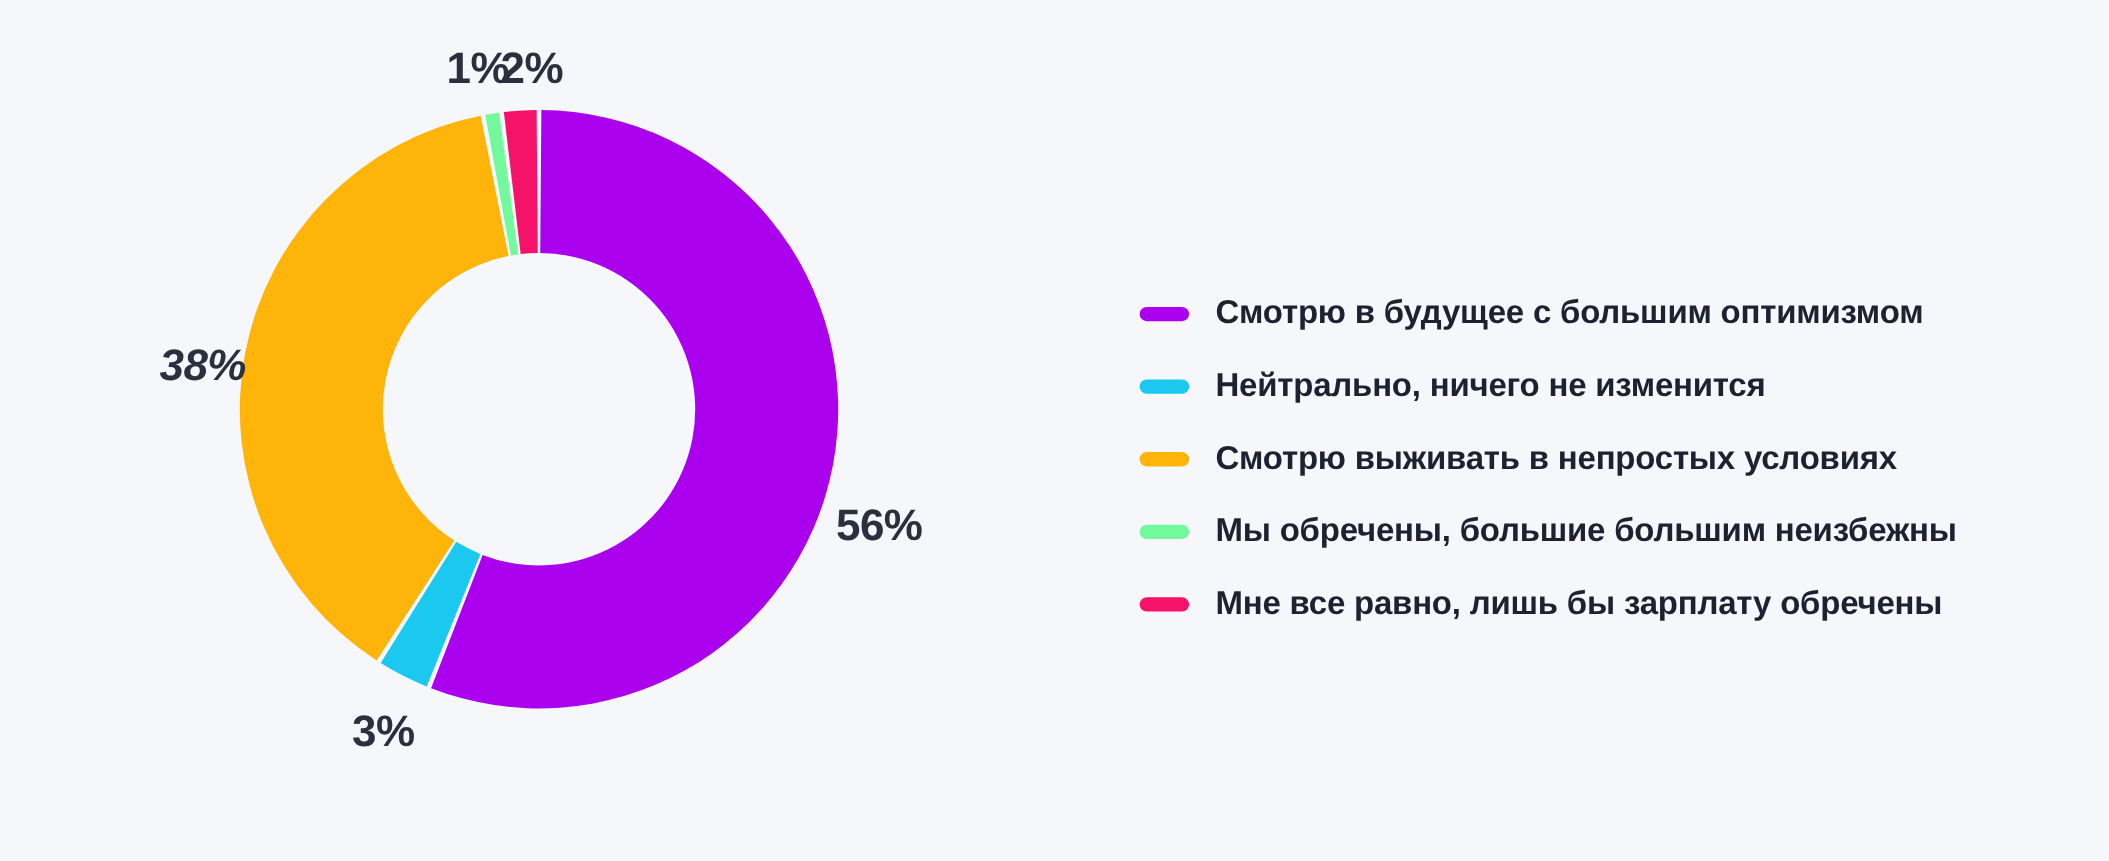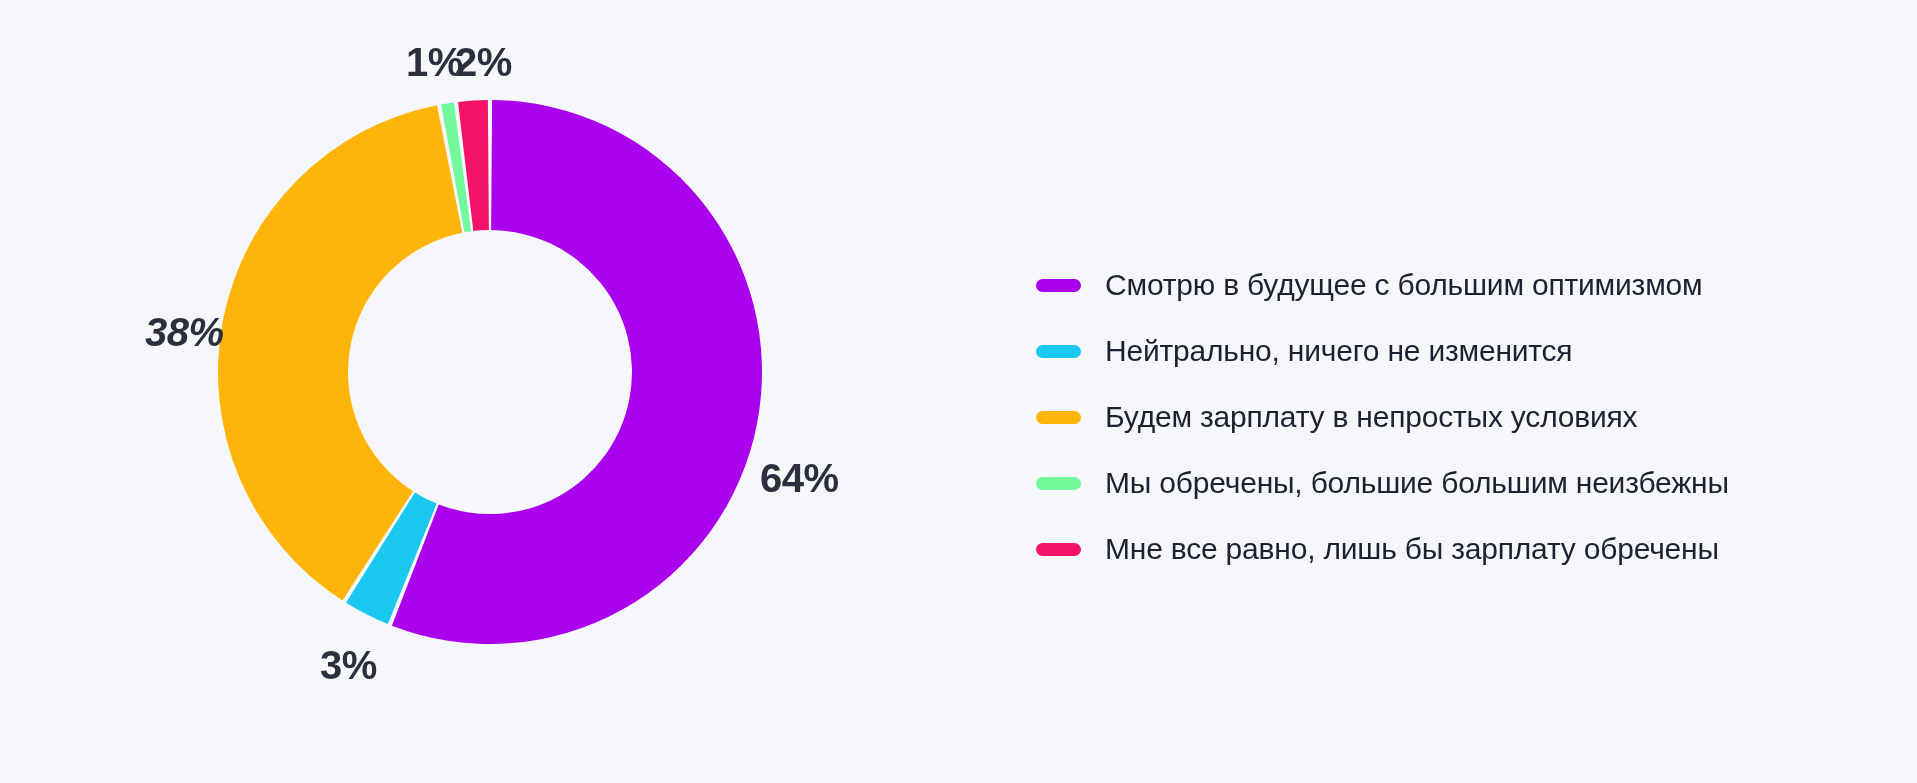--- a/index.html
+++ b/index.html
@@ -55,21 +55,21 @@
   }
   .legend-swatch {
     width: 45px;
     height: 13px;
     border-radius: 7px;
     flex: 0 0 auto;
   }
   .legend-text {
     margin-left: 24px;
     font-size: 30px;
-    font-weight: 400;
+    font-weight: 700;
     color: #1e2130;
     letter-spacing: -0.2px;
     white-space: nowrap;
     line-height: 1;
   }
 </style>
 </head>
 <body style="background: rgb(245, 247, 250);">
 
 <div id="chart-root">
@@ -78,39 +78,39 @@
     <svg class="donut-svg" width="980" height="783" viewBox="0 0 980 783">
       <g id="slices">
           <path d="M 492.1362610417295 100.00838912061721 A 272 272 0 1 1 391.8594551953613 625.6778142949215 L 438.76486263875483 504.4347412863193 A 142 142 0 1 0 491.115253926197 230.00437961443987 Z" fill="#aa00ee"></path>
           <path d="M 387.88696462672294 624.1049940141129 A 272 272 0 0 1 346.06331173501997 602.7947784749689 L 414.85658186166484 492.48845052737346 A 142 142 0 0 0 436.6909888860098 503.61363658089715 Z" fill="#1bc8f0"></path>
           <path d="M 342.4559020276316 600.5054466605122 A 272 272 0 0 1 436.9354324116135 105.22640373032124 L 462.29717427370997 232.72849018274124 A 142 142 0 0 0 412.9733017938371 491.2932846536497 Z" fill="#ffb40a"></path>
           <path d="M 441.13227638265175 104.42581292572623 A 272 272 0 0 1 453.790995920778 102.42086871645483 L 471.0967699292297 231.26383587403157 A 142 142 0 0 0 464.4881736997667 232.3105346891659 Z" fill="#72f99b"></path>
           <path d="M 458.0298278914684 101.88537970826002 A 272 272 0 0 1 487.86373895827086 100.00838912061715 L 488.88474607380317 230.00437961443984 A 142 142 0 0 0 473.3096895609872 230.98427911240046 Z" fill="#f5136a"></path>
         </g>
     </svg>
 
-    <div class="slice-label" style="left:760px; top:458px;">64%</div>
+    <div class="slice-label" style="left:760px; top:458px;">56%</div>
     <div class="slice-label" style="left:320px; top:645px;">3%</div>
     <div class="slice-label" style="left:145px; top:312px;font-style:italic;">38%</div>
     <div class="slice-label" style="left:406px; top:42px;">1%</div>
     <div class="slice-label" style="left:455px; top:42px;">2%</div>
   </div>
 
   <div class="legend">
     <div class="legend-row">
       <span class="legend-swatch" style="background: rgb(170, 0, 238);"></span>
       <span class="legend-text">Смотрю в будущее с большим оптимизмом</span>
     </div>
     <div class="legend-row">
       <span class="legend-swatch" style="background: rgb(27, 200, 240);"></span>
       <span class="legend-text">Нейтрально, ничего не изменится</span>
     </div>
     <div class="legend-row">
       <span class="legend-swatch" style="background: rgb(255, 180, 10);"></span>
-      <span class="legend-text">Будем зарплату в непростых условиях</span>
+      <span class="legend-text">Смотрю выживать в непростых условиях</span>
     </div>
     <div class="legend-row">
       <span class="legend-swatch" style="background: rgb(114, 249, 155);"></span>
       <span class="legend-text">Мы обречены, большие большим неизбежны</span>
     </div>
     <div class="legend-row">
       <span class="legend-swatch" style="background: rgb(245, 19, 106);"></span>
       <span class="legend-text">Мне все равно, лишь бы зарплату обречены</span>
     </div>
   </div>

